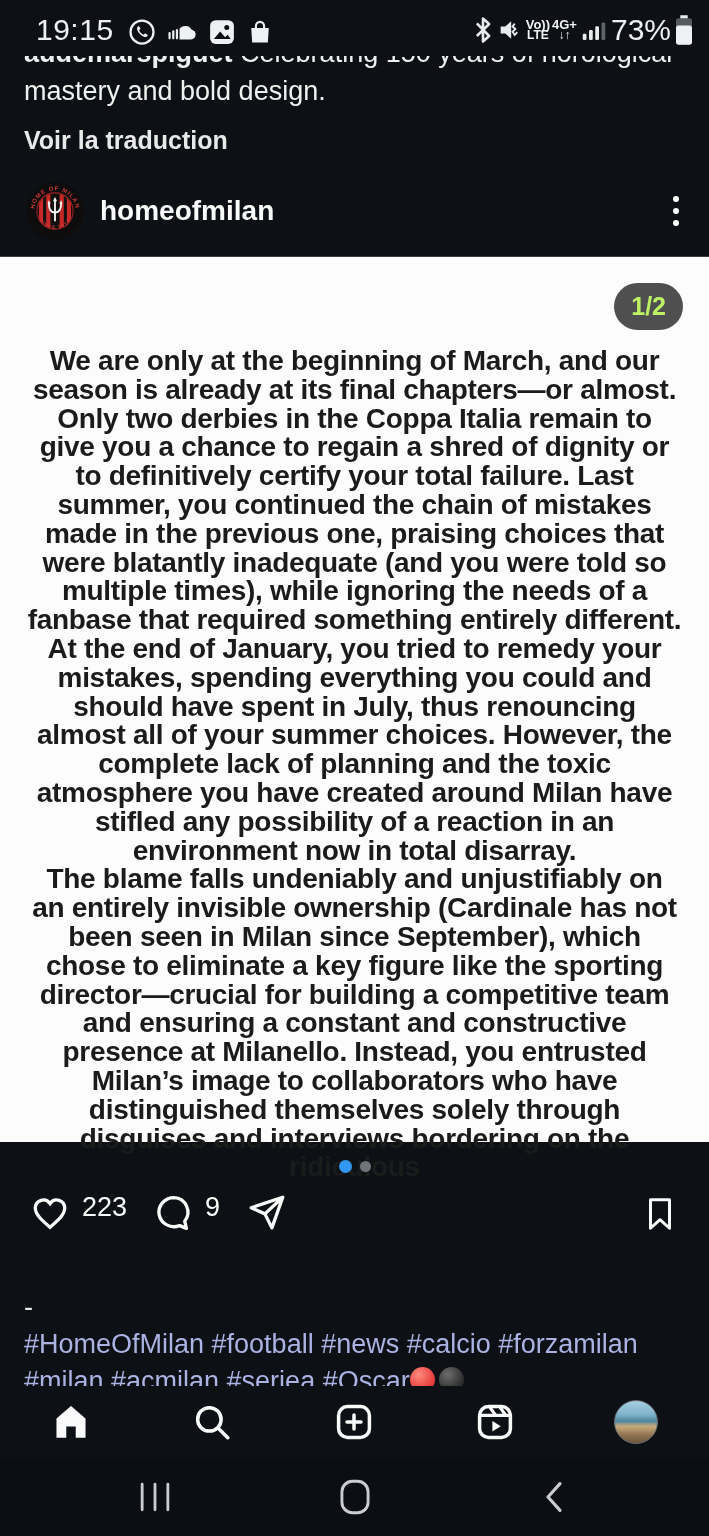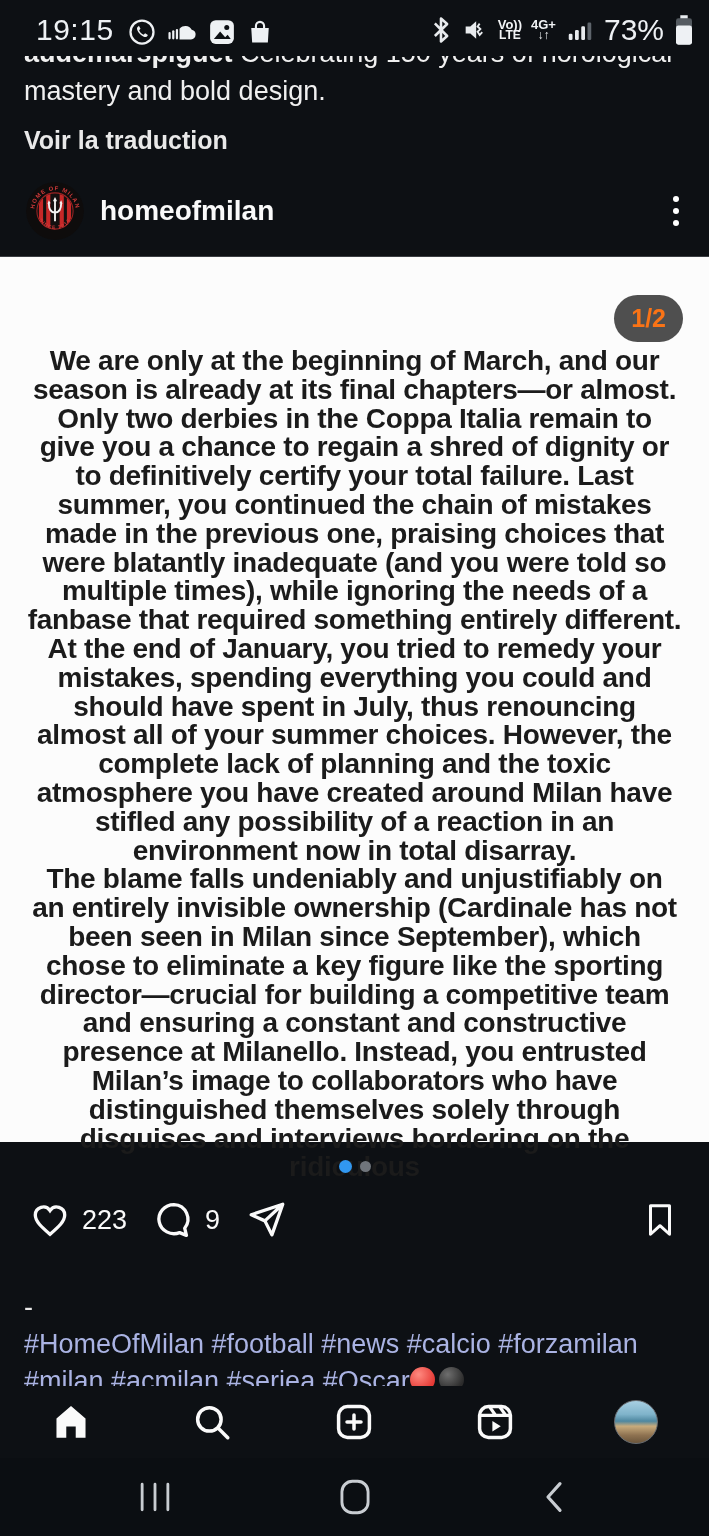--- a/index.html
+++ b/index.html
@@ -8,52 +8,52 @@
     position:relative; width:709px; height:1536px; overflow:hidden;
     background:#0d1014; font-family:"Liberation Sans", sans-serif; color:#f1f3f5;
   }
   
   .status-bar {
     position:absolute; top:0; left:0; width:709px; height:56px; z-index:10;
     background:#0d1014; display:flex; align-items:center; padding:4px 14px 0 36px;
   }
   .sb-left { display:flex; align-items:flex-end; gap:9px; }
   .sb-time { font-size:30px; letter-spacing:.5px; color:#eef1f4; margin-right:4px; }
-  .sb-right { margin-left:auto; display:flex; align-items:center; gap:9px; }
+  .sb-right { margin-left:auto; display:flex; align-items:center; gap:2px; }
   .sb-stack { display:flex; flex-direction:column; align-items:center; line-height:11px; }
   .sb-stack .t1 { font-size:13px; font-weight:bold; }
   .sb-stack .t2 { font-size:12px; font-weight:bold; }
   .sb-pct { font-size:30px; color:#eef1f4; }
   
   .prev-post { position:absolute; top:34px; left:24px; width:664px; z-index:1; }
   .prev-caption { font-size:27px; line-height:38px; color:#f0f0f0; }
   .prev-caption .uname { font-weight:bold; }
   .translate { margin-top:16px; font-size:25px; font-weight:bold; color:#e9e9e9; }
   
   .post-header { position:absolute; top:178px; left:0; width:709px; height:66px; display:flex; align-items:center; padding:0 24px 0 26px; }
   .avatar { width:58px; height:58px; border-radius:50%; overflow:hidden; flex:0 0 auto; }
   .header-username { margin-left:16px; font-size:28px; font-weight:bold; color:#fafafa; }
   .menu-dots { margin-left:auto; display:flex; flex-direction:column; gap:6px; padding:6px; }
   .menu-dots i { width:6px; height:6px; border-radius:50%; background:#fff; }
   
   .card { position:absolute; top:256px; left:0; width:709px; height:886px; background:#fcfcfc; border-top:1px solid #3a3d42; }
   .page-badge {
-    position:absolute; top:26px; right:26px; background:rgba(64,64,64,.92); color:#f97316;
-    font-size:25px; font-weight:bold; padding:9px 17px; border-radius:26px;margin-top:12px;
+    position:absolute; top:26px; right:26px; background:rgba(64,64,64,.92); color:#bef264;
+    font-size:25px; font-weight:bold; padding:9px 17px; border-radius:26px;
   }
   .statement { padding:90px 27px 0 27px; text-align:center; color:#1b1b1b;
     font-size:28px; font-weight:bold; line-height:28.8px; letter-spacing:-0.3px; }
   .statement p { margin:0; }
   
   .carousel-dots { position:absolute; top:1160px; left:0; width:709px; display:flex; justify-content:center; align-items:center; gap:8px; }
   .dot { border-radius:50%; }
   .dot.active { width:13px; height:13px; background:#3197f0; }
   .dot.idle { width:11px; height:11px; background:#70757b; }
   
-  .action-bar { position:absolute; top:1192px; left:0; width:709px; height:56px; display:flex; align-items:center; padding:0 30px 0 28px; }
+  .action-bar { position:absolute; top:1192px; left:0; width:709px; height:56px; display:flex; align-items:flex-start; padding:0 30px 0 28px; }
   .count { font-size:27px; color:#fafafa; margin-left:10px; }
   .ab-gap { width:26px; }
   .bookmark-wrap { margin-left:auto; }
   
   .caption { position:absolute; top:1254px; left:24px; width:664px; font-size:27px; line-height:36px; color:#f0f0f0; }
   .caption .uname { font-weight:bold; }
   .dash-line { position:absolute; top:1292px; left:24px; font-size:27px; color:#e9e9e9; }
   .hashtags { position:absolute; top:1326px; left:24px; width:664px; font-size:27px; line-height:37px; color:#aab3e3; }
   .emoji-circle { display:inline-block; width:25px; height:25px; border-radius:50%; vertical-align:-2px; }
   .emoji-red { background:radial-gradient(circle at 35% 30%, #ff8a80, #e53935 70%); }

